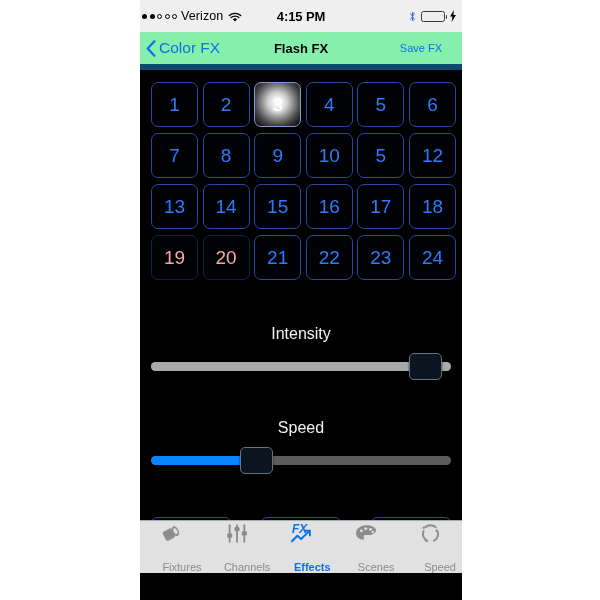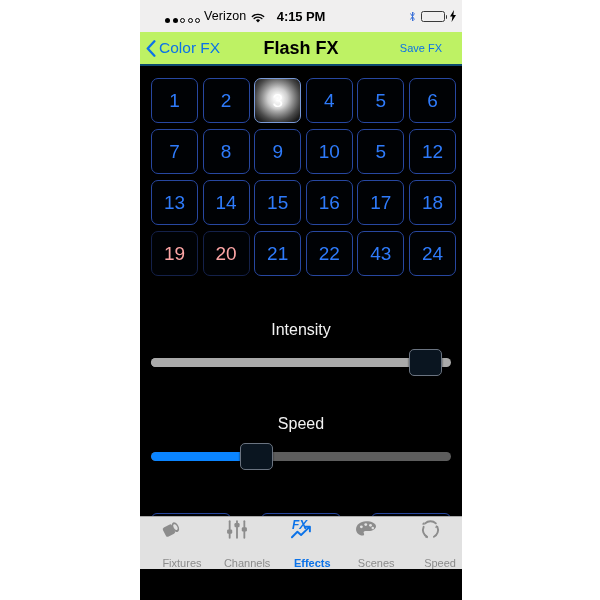--- a/index.html
+++ b/index.html
@@ -37,23 +37,23 @@
     position: relative;
     height: 32px;
     background: #f0efef;
     display: flex;
     align-items: center;
     font-size: 13px;
     color: #000;
   }
   .sb-left {
     position: absolute;
-    left: 25px;
-    display: flex;
-    align-items: flex-end;
+    left: 2px;
+    display: flex;
+    align-items: center;
     gap: 4px;
   }
   .dots { display: flex; gap: 2.5px; align-items: center; }
   .dot { width: 5px; height: 5px; border-radius: 50%; }
   .dot.full { background: #000; }
   .dot.empty { background: transparent; border: 1px solid #000; box-sizing: border-box; width: 5px; height: 5px; }
   .carrier { font-size: 12.5px; letter-spacing: 0.1px; }
   .wifi-ico { display: inline-block; width: 14px; height: 11px; margin-left: 1px; }
   .sb-center {
     position: absolute;
@@ -91,41 +91,41 @@
     height: 100%;
     background: #4cd263;
     border-radius: 1px;
   }
   .bolt-ico { width: 8px; height: 12px; display: inline-block; }
 
   
   .nav-bar {
     position: relative;
     height: 32px;
-    background: #bef264;
-    border-bottom: 2px solid #0c4a6e;
+    background: #86efac;
+    border-bottom: 6px solid #0c4a6e;
     display: flex;
     align-items: center;
   }
   .nav-back {
     position: absolute;
     left: 6px;
     display: flex;
     align-items: center;
     gap: 3px;
     color: #0b72e8;
     font-size: 15.5px;
     cursor: pointer;
   }
   .chev { width: 10px; height: 17px; display: block; }
   .nav-title {
     position: absolute;
     left: 0; right: 0;
     text-align: center;
-    font-size: 18px;
+    font-size: 13px;
     font-weight: bold;
     color: #000;
   }
   .nav-action {
     position: absolute;
     right: 20px;
     color: #0b72e8;
     font-size: 11px;
     cursor: pointer;
   }
@@ -329,21 +329,21 @@
           <div class="fx-cell">13</div>
           <div class="fx-cell">14</div>
           <div class="fx-cell">15</div>
           <div class="fx-cell">16</div>
           <div class="fx-cell">17</div>
           <div class="fx-cell">18</div>
           <div class="fx-cell disabled">19</div>
           <div class="fx-cell disabled">20</div>
           <div class="fx-cell">21</div>
           <div class="fx-cell">22</div>
-          <div class="fx-cell">43</div>
+          <div class="fx-cell">23</div>
           <div class="fx-cell">24</div>
         </div>
 
       <div class="slider-group" style="top:255px;">
         <div class="slider-label">Intensity</div>
         <div class="slider-row">
           <div class="track" id="intensity-track" style="background: rgb(170, 170, 170);">
             <div class="track-fill" id="intensity-fill" style="background: rgb(170, 170, 170); width: 96%;"></div>
           </div>
           <div class="thumb" id="intensity-thumb" style="left: 258.24px;"></div>

